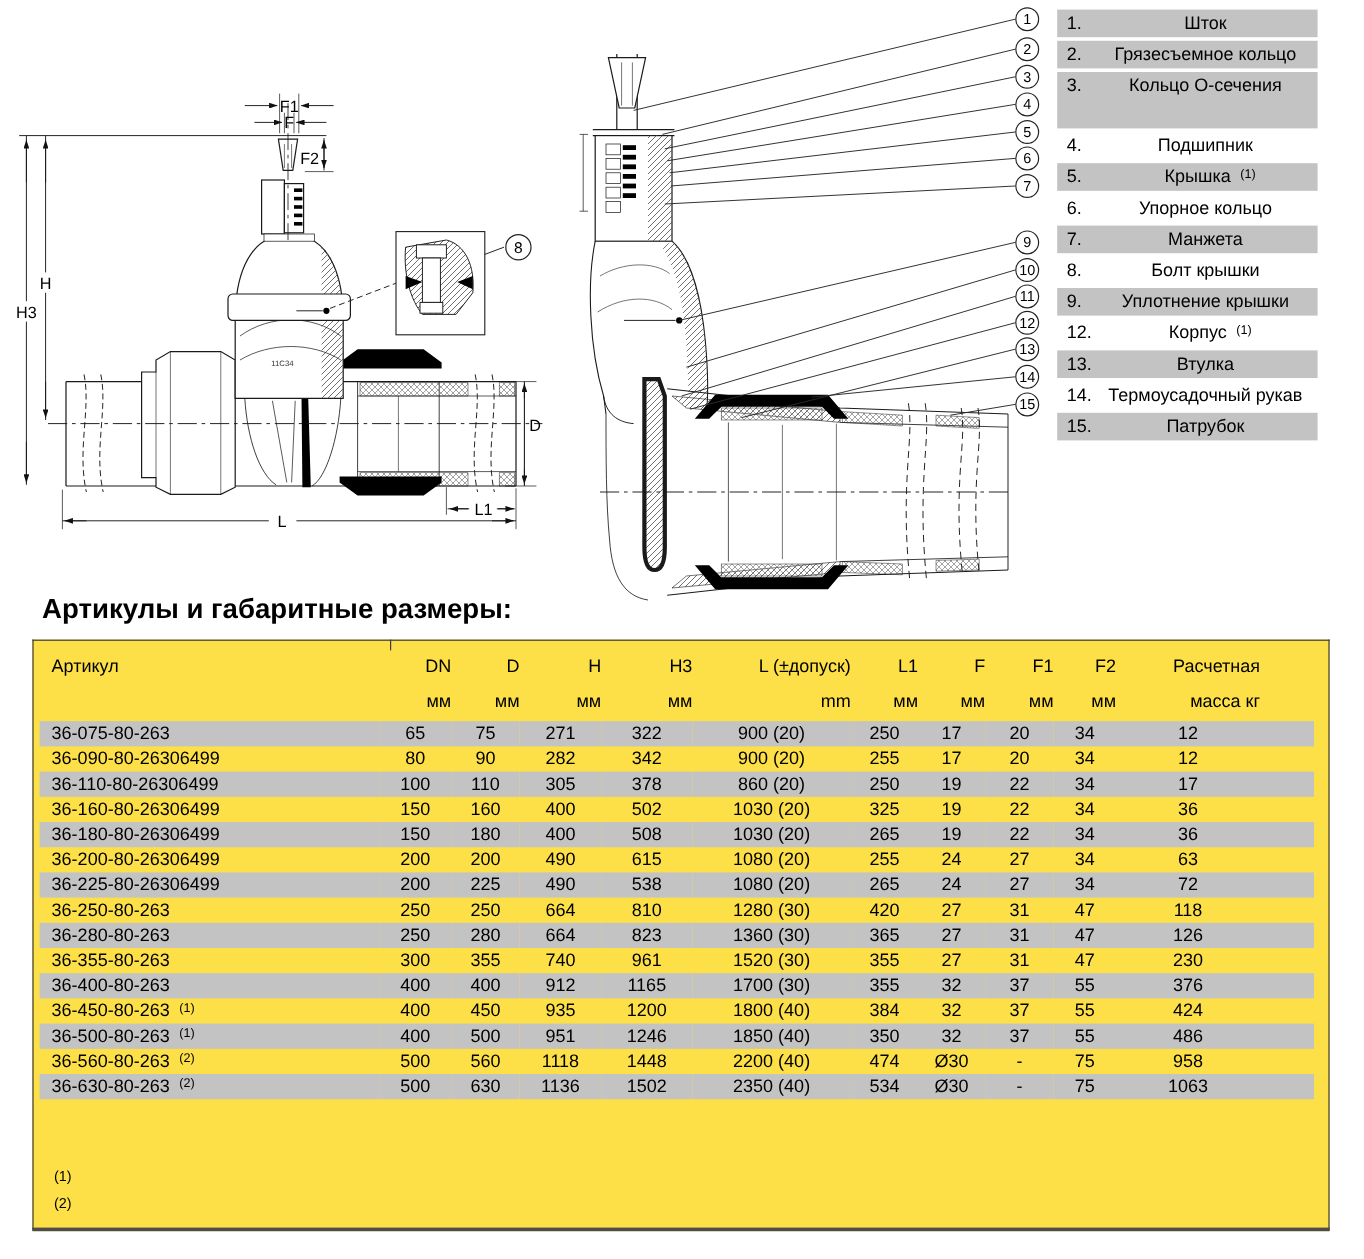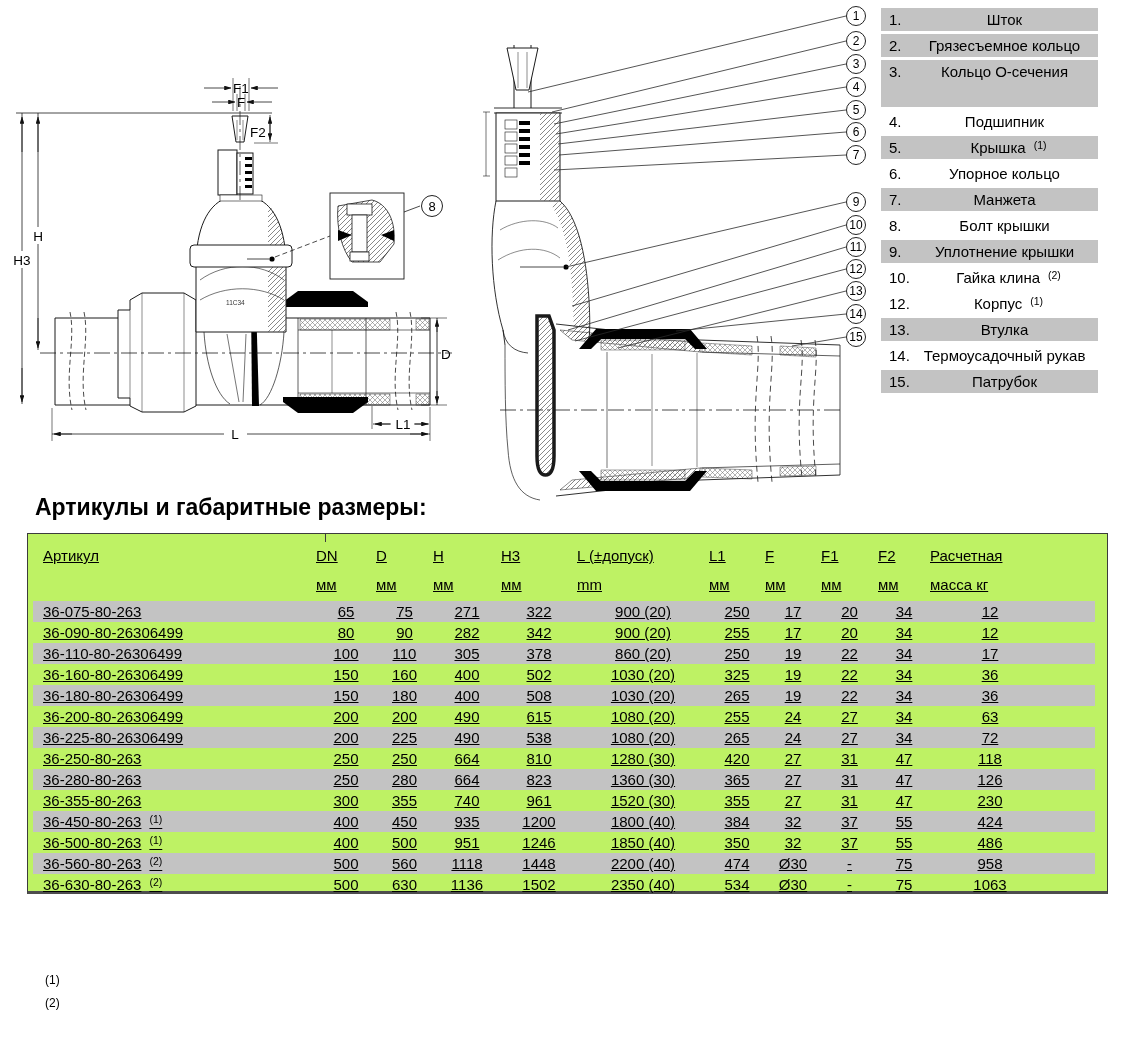--- a/index.html
+++ b/index.html
@@ -13,25 +13,25 @@
   
   .parts{position:absolute;left:881px;top:8px;width:217px;display:flex;flex-direction:column;gap:3px;z-index:4;}
   .prow{height:23px;display:flex;font-size:15px;line-height:23px;}
   .prow.tall{height:47px;}
   .prow.shaded{background:#c3c3c3;}
   .pnum{width:38px;padding-left:8px;box-sizing:border-box;flex:none;}
   .plabel{flex:1;text-align:center;}
   .sup{font-size:10.5px;position:relative;top:-4px;margin-left:8px;}
   
   .tbl-title{position:absolute;left:35px;top:494px;font-size:23px;font-weight:bold;}
-  .tbl-box{position:absolute;left:27px;top:533px;width:1081px;height:361px;box-sizing:border-box;
-           border:1px solid #3c3c3c;border-bottom:3px solid #4d4d4d;background:#bef264;text-decoration:underline;}
+  .tbl-box{position:absolute;left:27px;top:533px;width:1081px;height:493px;box-sizing:border-box;
+           border:1px solid #3c3c3c;border-bottom:3px solid #4d4d4d;background:#fde047;}
   .tbl-tick{position:absolute;left:325px;top:533px;width:1px;height:9px;background:#3c3c3c;}
   table{border-collapse:collapse;table-layout:fixed;width:1062px;margin:0 13px 0 5px;font-size:15px;}
-  th{font-weight:normal;text-align:left;padding:0;}
+  th{font-weight:normal;text-align:right;padding:0;}
   tr.h1 th{height:30px;vertical-align:bottom;padding-bottom:3px;}
   tr.h2 th{height:34px;vertical-align:middle;}
   tbody td{height:21px;text-align:center;padding:0;white-space:nowrap;}
   tbody tr:nth-of-type(odd){background:#c3c3c3;}
   td.article,th.article{text-align:left;padding-left:10px;}
   th.mass,td.mass{padding-right:45px;}
   .footnote{position:absolute;font-size:12px;left:45px;}
   svg text{font-family:"Liberation Sans",sans-serif;}
 </style>
 </head>
@@ -279,24 +279,20 @@
       <span class="pnum">7.</span>
       <span class="plabel"><span>Манжета</span><span class="sup"></span></span>
     </div>
     <div class="prow">
       <span class="pnum">8.</span>
       <span class="plabel"><span>Болт крышки</span><span class="sup"></span></span>
     </div>
     <div class="prow shaded">
       <span class="pnum">9.</span>
       <span class="plabel"><span>Уплотнение крышки</span><span class="sup"></span></span>
-    </div>
-    <div class="prow">
-      <span class="pnum">10.</span>
-      <span class="plabel"><span>Гайка клина</span><span class="sup">(2)</span></span>
     </div>
     <div class="prow">
       <span class="pnum">12.</span>
       <span class="plabel"><span>Корпус</span><span class="sup">(1)</span></span>
     </div>
     <div class="prow shaded">
       <span class="pnum">13.</span>
       <span class="plabel"><span>Втулка</span><span class="sup"></span></span>
     </div>
     <div class="prow">
@@ -479,20 +475,33 @@
           <td>740</td>
           <td>961</td>
           <td>1520 (30)</td>
           <td>355</td>
           <td>27</td>
           <td>31</td>
           <td>47</td>
           <td class="mass">230</td>
         </tr>
         <tr>
+          <td class="article"><span>36-400-80-263</span><span class="sup"></span></td>
+          <td>400</td>
+          <td>400</td>
+          <td>912</td>
+          <td>1165</td>
+          <td>1700 (30)</td>
+          <td>355</td>
+          <td>32</td>
+          <td>37</td>
+          <td>55</td>
+          <td class="mass">376</td>
+        </tr>
+        <tr>
           <td class="article"><span>36-450-80-263</span><span class="sup">(1)</span></td>
           <td>400</td>
           <td>450</td>
           <td>935</td>
           <td>1200</td>
           <td>1800 (40)</td>
           <td>384</td>
           <td>32</td>
           <td>37</td>
           <td>55</td>

